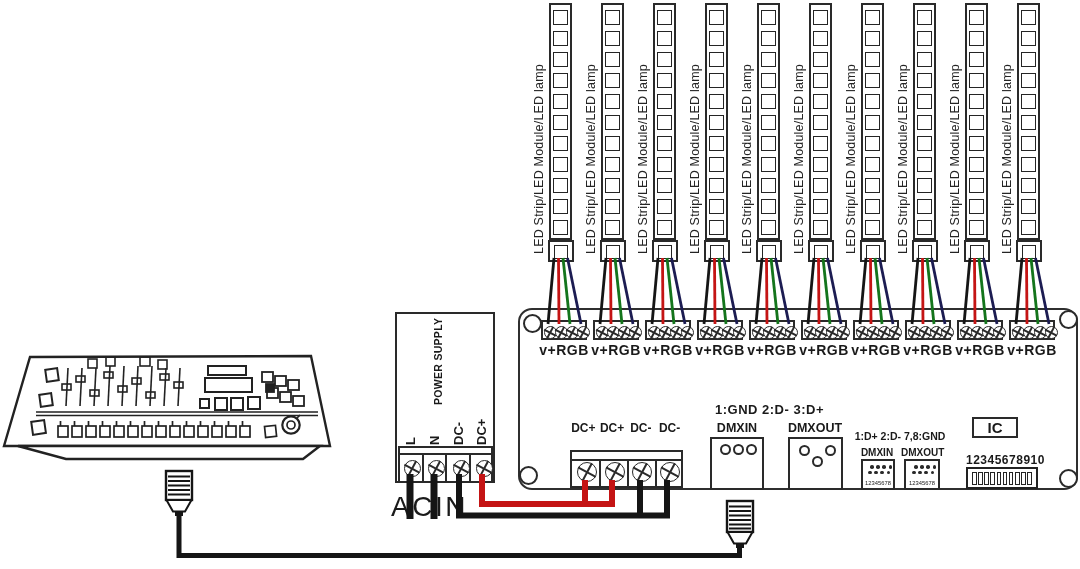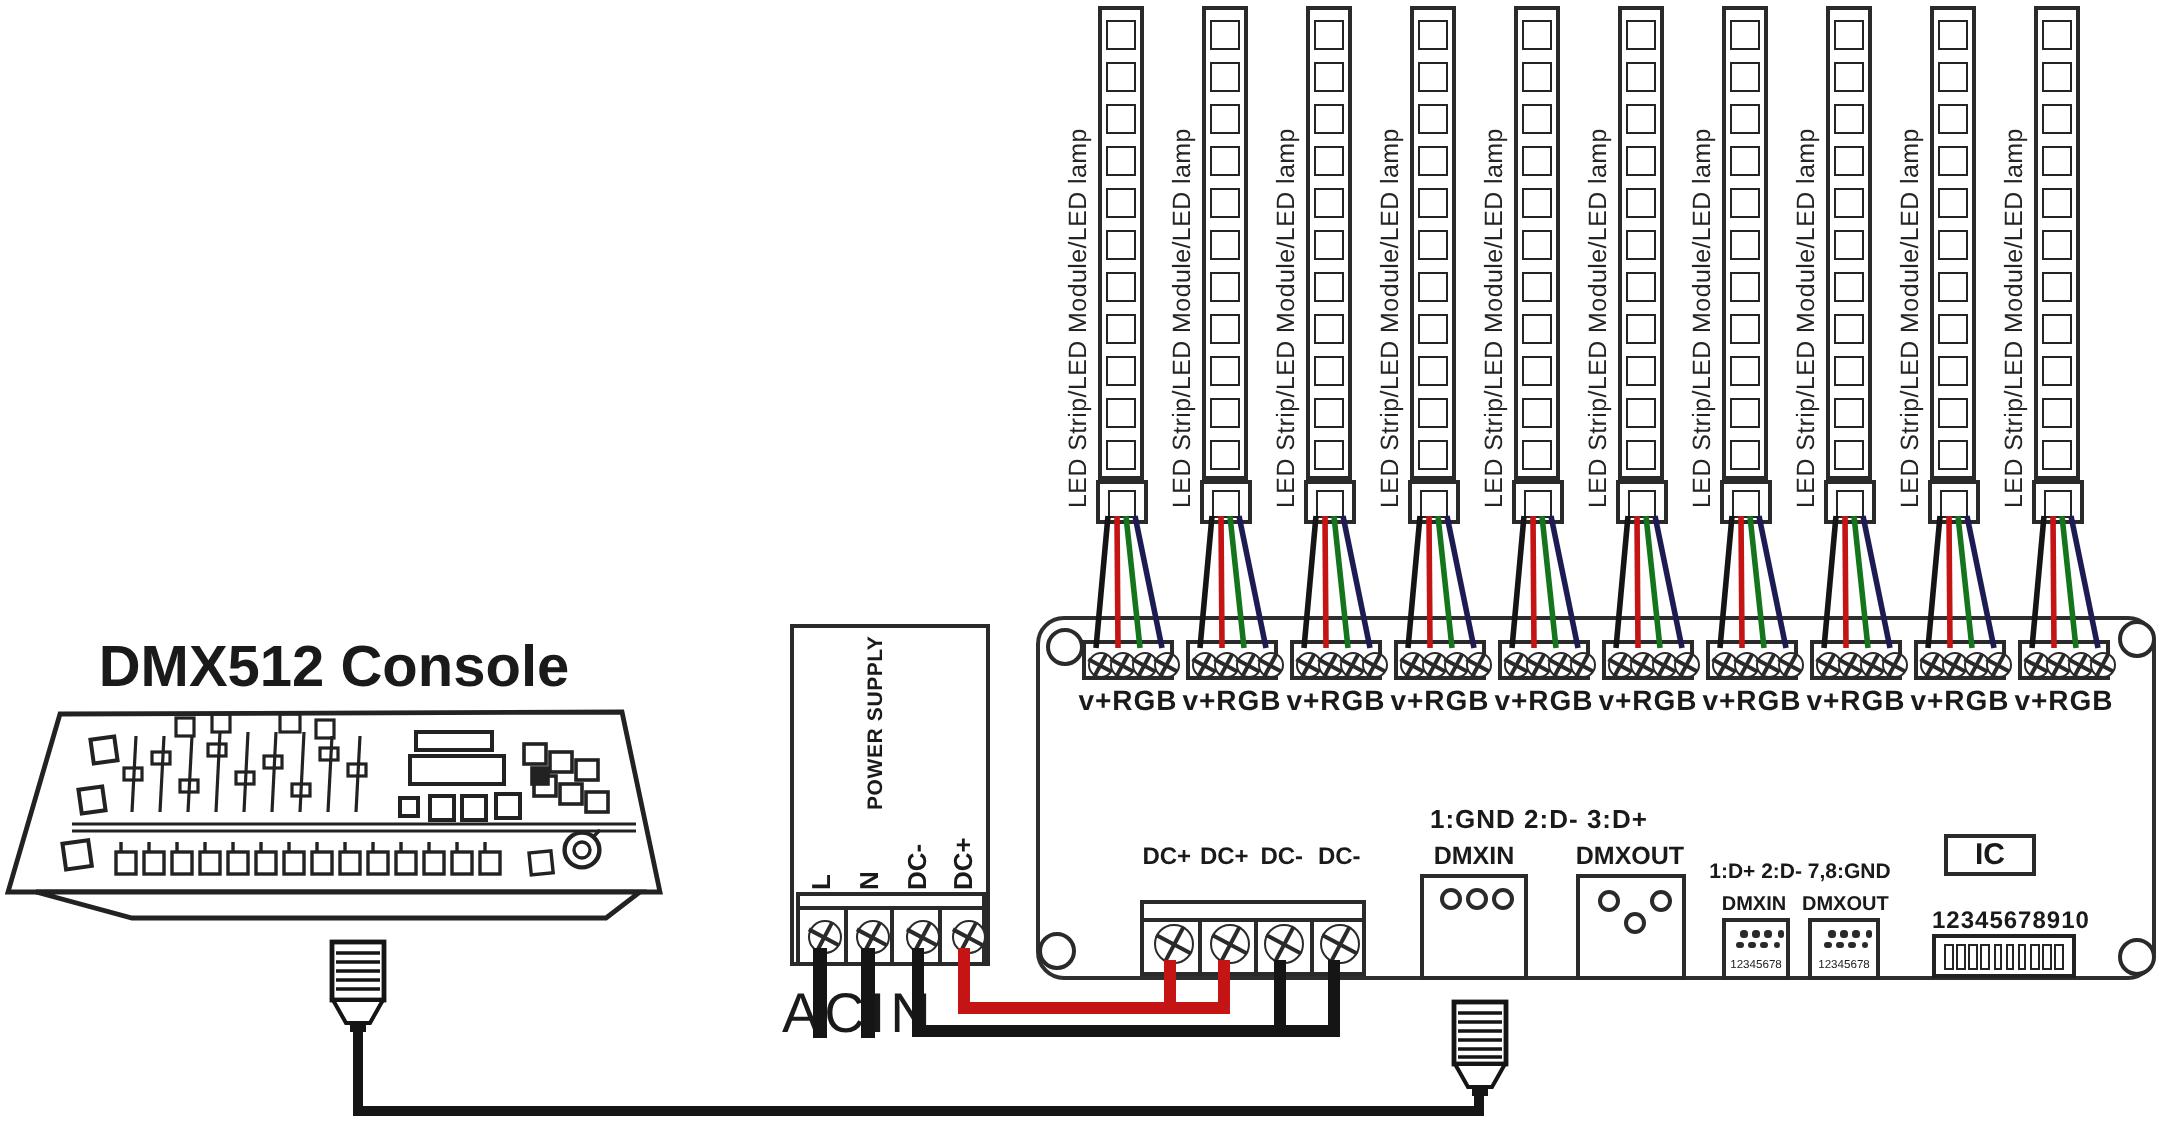--- a/index.html
+++ b/index.html
@@ -24,21 +24,20 @@
              background:#fff; display:flex; align-items:center; justify-content:space-between; padding:0 4px; }
   .dip-bar { width:4.5px; height:13px; border:1.6px solid #242424; background:#fff; flex:none; }
   .blbl { font-weight:bold; }
   svg { display:block; }
 </style>
 </head>
 <body>
 
 <div id="stage">
 
-  <div class="abs" style="left:28px;top:318px;width:278px;text-align:center;font-size:29px;font-weight:bold;">DMX512 Console</div>
 
   <svg class="abs" style="left:0;top:352px;" width="345" height="115" viewBox="0 0 345 115">
     <g fill="#fff" stroke="#222" stroke-width="2.4">
       <path d="M30,5 L311,4 L330,94 L4,94 Z"></path>
       <path d="M18,94 L320,94 L303,107 L66,107 Z"></path>
     </g>
     <g fill="none" stroke="#222" stroke-width="2">
       <rect x="46" y="17" width="12" height="12" transform="rotate(-8 52 23)"></rect>
       <rect x="40" y="42" width="12" height="12" transform="rotate(-8 46 48)"></rect>
       <rect x="32" y="69" width="13" height="13" transform="rotate(-8 38 75)"></rect>

